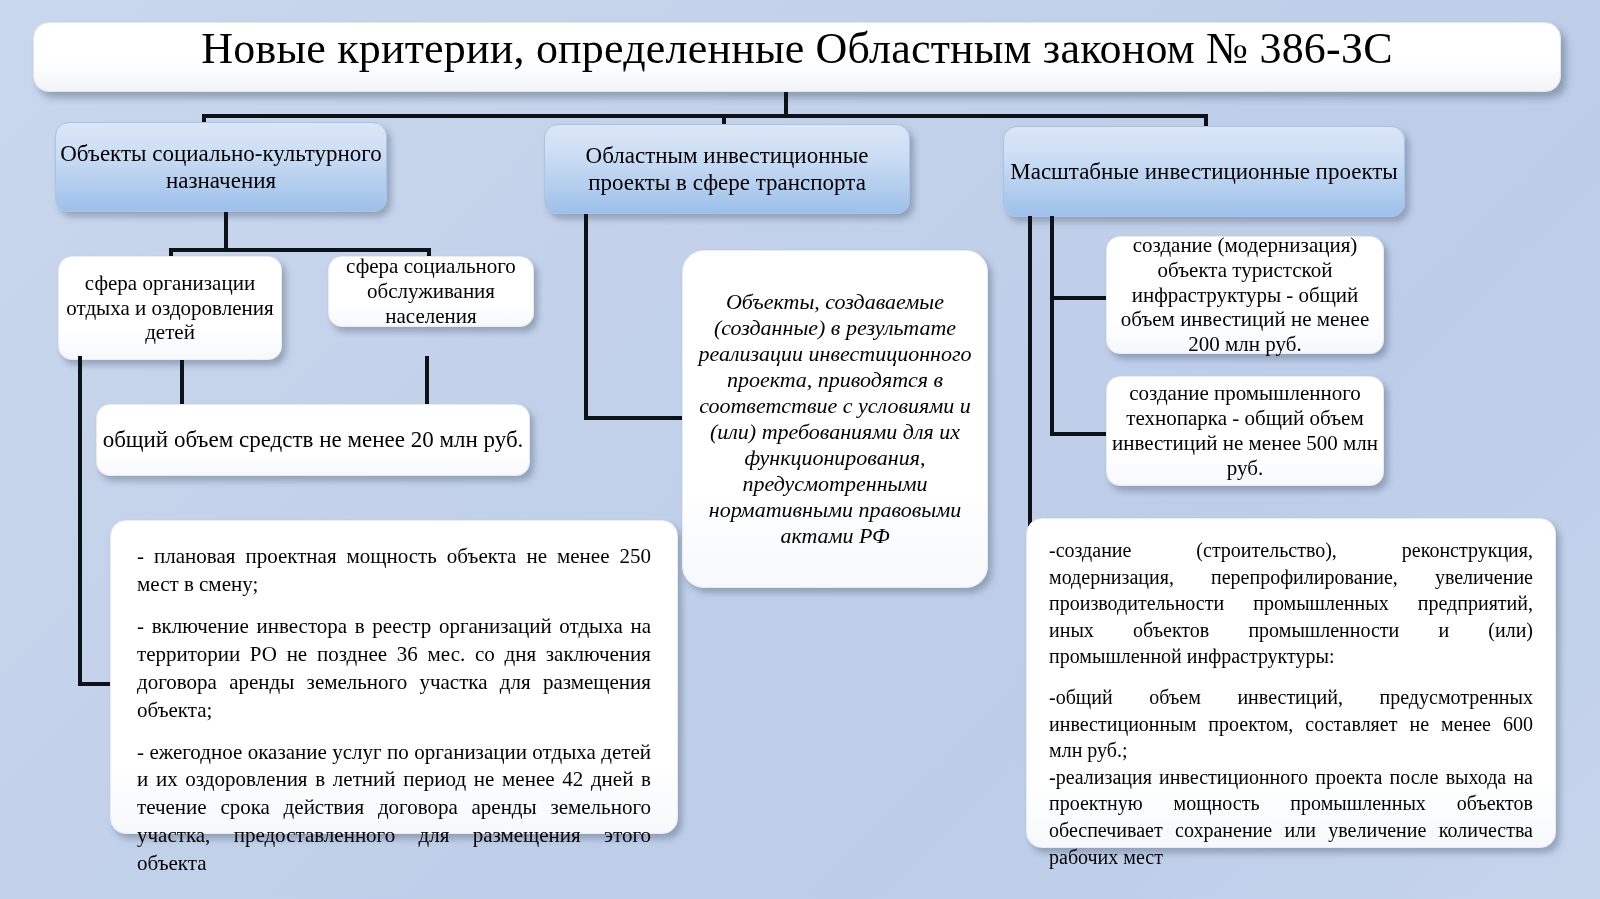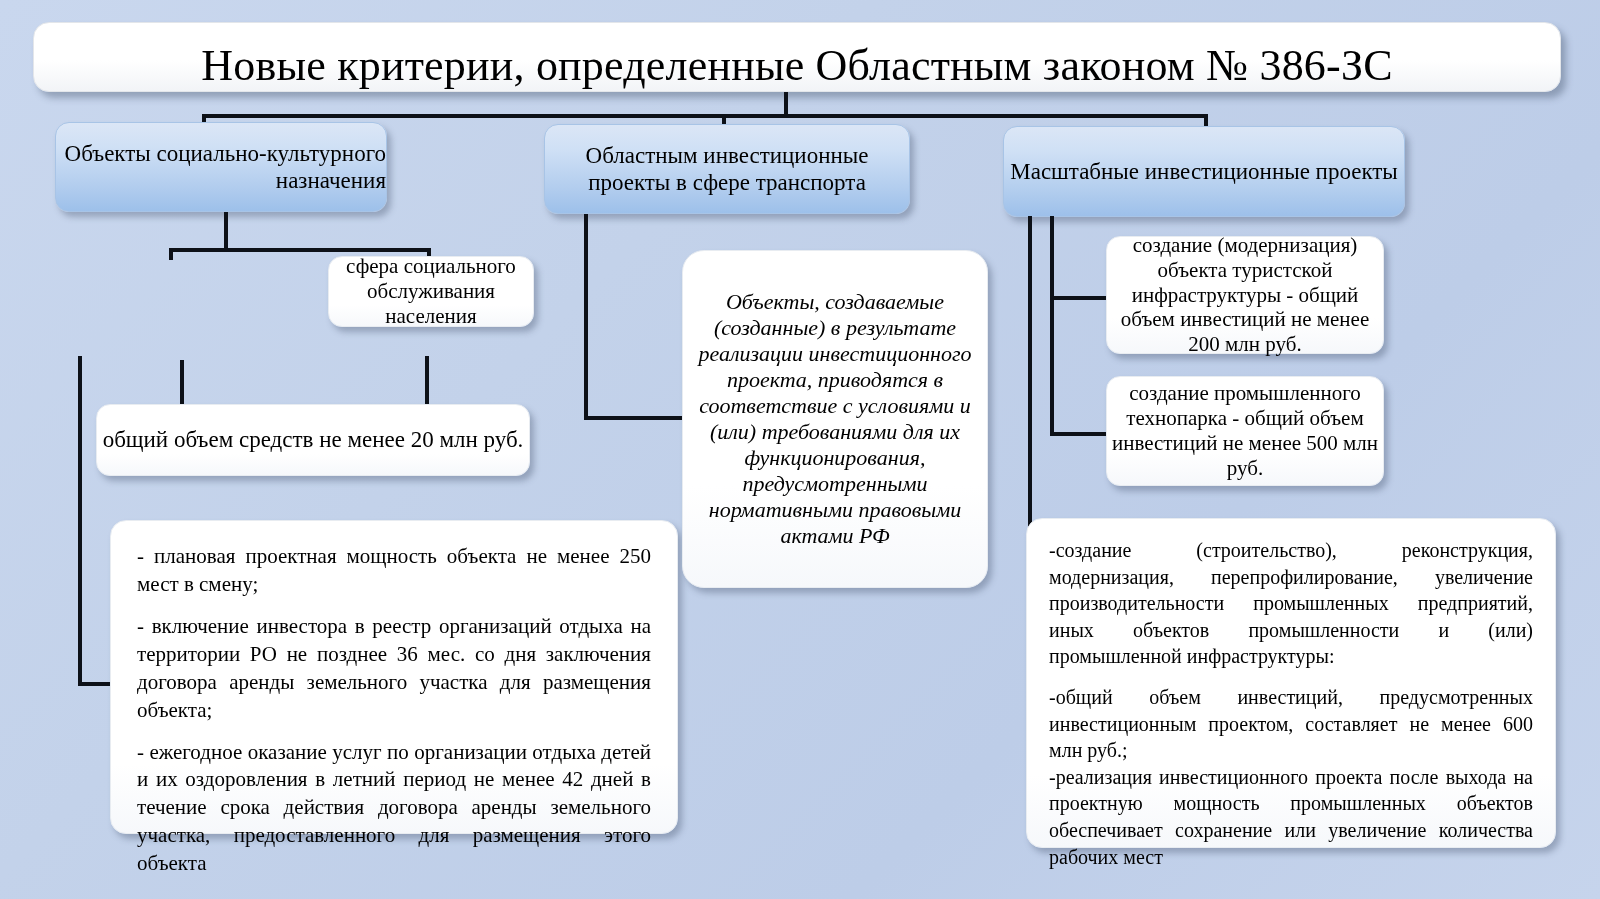--- a/index.html
+++ b/index.html
@@ -30,21 +30,21 @@
     box-shadow: 4px 5px 6px rgba(60,75,100,0.35);
   }
 
   .title-box {
     position: absolute;
     box-sizing: border-box;
     border-radius: 16px;
     background: linear-gradient(180deg, #ffffff 0%, #ffffff 55%, #f2f4f7 100%);
     border: 1px solid #e3e6ea;
     display: flex;
-    align-items: flex-end;
+    align-items: flex-start;
     justify-content: center;
     box-shadow: 5px 6px 7px rgba(60,75,100,0.38);
   }
   .title-box span {
     font-size: 44px;
     letter-spacing: 0.2px;
     white-space: nowrap;
   }
 
   .hdr {
@@ -97,37 +97,40 @@
   <div class="title-box" style="left:33px; top:22px; width:1528px; height:70px;">
     <span>Новые критерии, определенные Областным законом № 386-ЗС</span>
   </div>
 
   <div class="ln lnv" style="left:784px; top:92px; width:4px; height:26px;"></div>
   <div class="ln lnh" style="left:202px; top:114px; width:1006px; height:4px;"></div>
   <div class="ln lnv" style="left:202px; top:114px; width:4px; height:14px;"></div>
   <div class="ln lnv" style="left:722px; top:114px; width:4px; height:14px;"></div>
   <div class="ln lnv" style="left:1204px; top:114px; width:4px; height:14px;"></div>
 
-  <div class="node hdr" style="left:55px; top:122px; width:332px; height:90px;text-align:right;">
+  <div class="node hdr" style="left:55px; top:122px; width:332px; height:90px;">
     <span class="fs23">Объекты социально-культурного назначения</span>
   </div>
 
   <div class="node hdr" style="left:544px; top:124px; width:366px; height:90px;">
     <span class="fs23">Областным инвестиционные проекты в сфере транспорта</span>
   </div>
 
   <div class="node hdr" style="left:1003px; top:126px; width:402px; height:91px;text-align:center;">
     <span class="fs23">Масштабные инвестиционные проекты</span>
   </div>
 
   <div class="ln lnv" style="left:224px; top:212px; width:4px; height:40px;"></div>
   <div class="ln lnh" style="left:169px; top:248px; width:262px; height:4px;"></div>
   <div class="ln lnv" style="left:169px; top:248px; width:4px; height:12px;"></div>
   <div class="ln lnv" style="left:427px; top:248px; width:4px; height:12px;"></div>
 
+  <div class="node white" style="left:58px; top:256px; width:224px; height:104px;">
+    <span class="fs21">сфера организации отдыха и оздоровления детей</span>
+  </div>
 
   <div class="node white" style="left:328px; top:256px; width:206px; height:71px;">
     <span class="fs21">сфера социального обслуживания населения</span>
   </div>
 
   <div class="ln lnv" style="left:180px; top:360px; width:4px; height:48px;"></div>
   <div class="ln lnv" style="left:425px; top:356px; width:4px; height:52px;"></div>
 
   <div class="node white" style="left:96px; top:404px; width:434px; height:72px;">
     <span class="fs23">общий объем средств  не менее 20 млн руб.</span>

